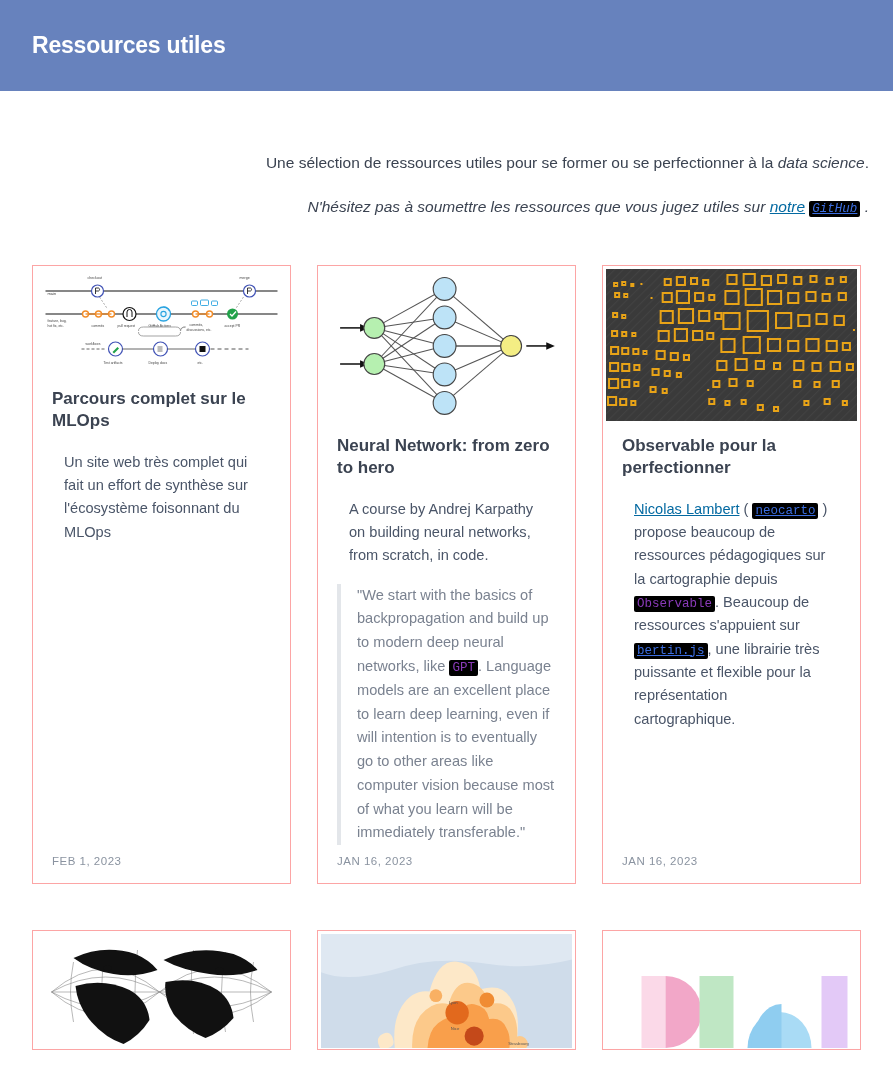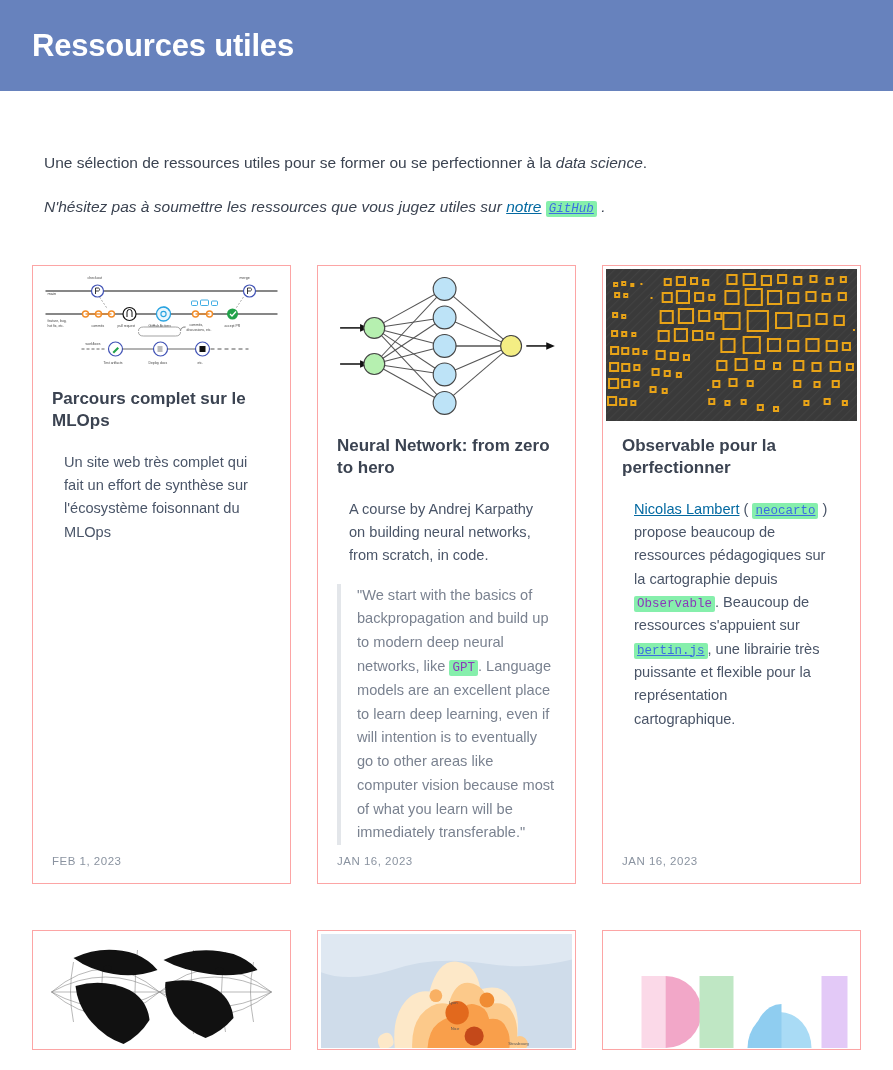--- a/index.html
+++ b/index.html
@@ -16,44 +16,44 @@
   
   .banner {
     height: 91px;
     background: #6782bd;
     display: flex;
     align-items: center;
     padding-left: 32px;
   }
   .banner-title {
     color: #ffffff;
-    font-size: 31px;
+    font-size: 23px;
     font-weight: bold;
     letter-spacing: -0.2px;
   }
 
   
-  .intro { padding: 0 44px; }
+  .intro { padding: 0 24px; text-align: right; }
   .intro p {
     margin: 0;
     font-size: 15.5px;
     line-height: 1.55;
     color: #3b4351;
   }
   .intro .p1 { padding-top: 60px; }
   .intro .p2 { padding-top: 20px; font-style: italic; }
   .intro em { font-style: italic; }
   a.link {
     color: #0369a1;
     text-decoration: underline;
   }
   code.inline {
     font-family: "Liberation Mono", monospace;
     font-size: 12.5px;
-    background: #86efac;
+    background: #000000;
     color: #8a3ab9;
     padding: 1px 3px;
     border-radius: 2px;
   }
   code.inline.linkcode {
     color: #3c6ee0;
     text-decoration: underline;
   }
 
   

